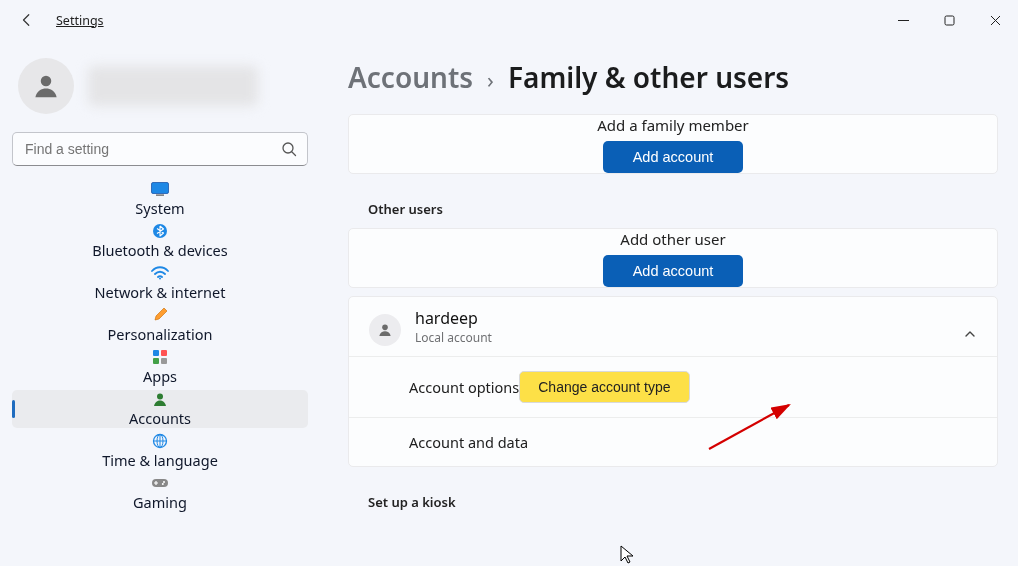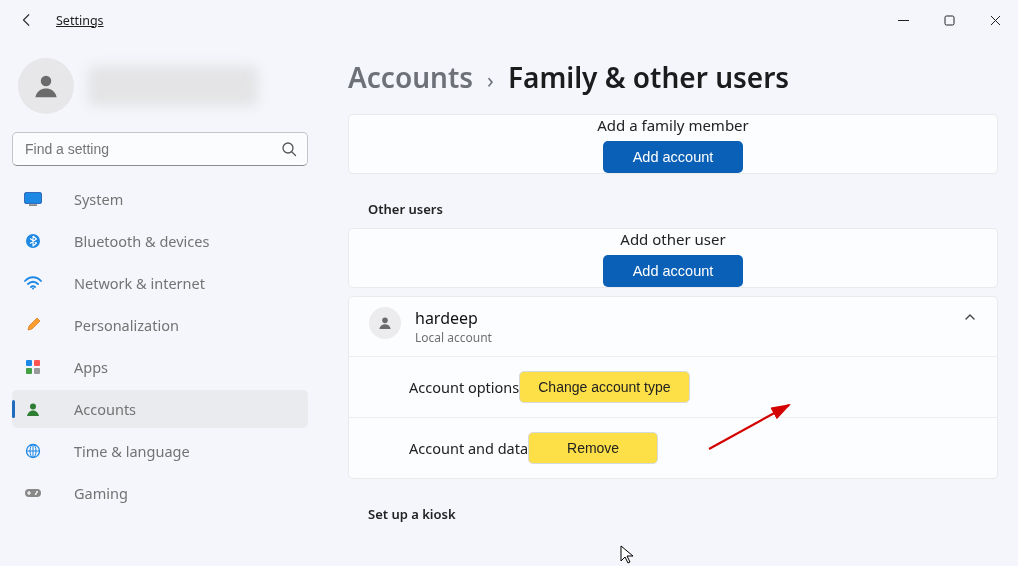--- a/index.html
+++ b/index.html
@@ -82,27 +82,28 @@
     border: none; outline: none; background: transparent;
     flex: 1; font-size: 14px; color: #555;
   }
   .search .sicon { width: 16px; height: 16px; color: #555; }
 
   .nav { list-style: none; margin: 0; padding: 0; }
   .nav li {
     height: 38px;
     display: flex;
     align-items: center;
-    gap: 32px;
+    gap: 0;
     padding: 0 12px;
     border-radius: 5px;
     font-size: 14.5px;
-    color: #737373;
+    color: #0f172a;
     margin-bottom: 4px;
     position: relative;
+    flex-direction: column;
   }
   .nav li.active {
     background: #eaebee;
   }
   .nav li.active::before {
     content: "";
     position: absolute;
     left: 0; top: 10px; bottom: 10px;
     width: 3px;
     background: #1f6cbf;
@@ -179,21 +180,21 @@
   }
 
   .section-hdr {
     font-size: 13px;
     font-weight: 600;
     color: #222;
     margin: 26px 0 10px 20px;
   }
 
   .user-row {
-    display: flex; align-items: flex-start; gap: 14px;
+    display: flex; align-items: flex-end; gap: 14px;
     padding: 10px 20px;
   }
   .user-avatar {
     width: 32px; height: 32px; border-radius: 50%;
     background: #ececef;
     display: flex; align-items: center; justify-content: center;
   }
   .user-avatar svg { width: 16px; height: 16px; fill: #6b6b6b; }
   .user-name { font-size: 16px; color: #111; }
   .chev { margin-left: auto; color: #555; }
@@ -391,21 +392,20 @@
         </span>
       </div>
       <div class="detail-row">
         <span class="label">Account options</span>
         <span class="spacer"></span>
         <button class="btn-secondary">Change account type</button>
       </div>
       <div class="detail-row">
         <span class="label">Account and data</span>
         <span class="spacer"></span>
-        <button class="btn-secondary" style="min-width:130px">Remove</button>
       </div>
     </div>
 
     <div class="section-hdr">Set up a kiosk</div>
   </main>
 </div>
 
 <svg class="arrow-anno" width="100" height="55">
   <defs>
     <marker id="ah" markerWidth="10" markerHeight="10" refX="8" refY="3" orient="auto">

